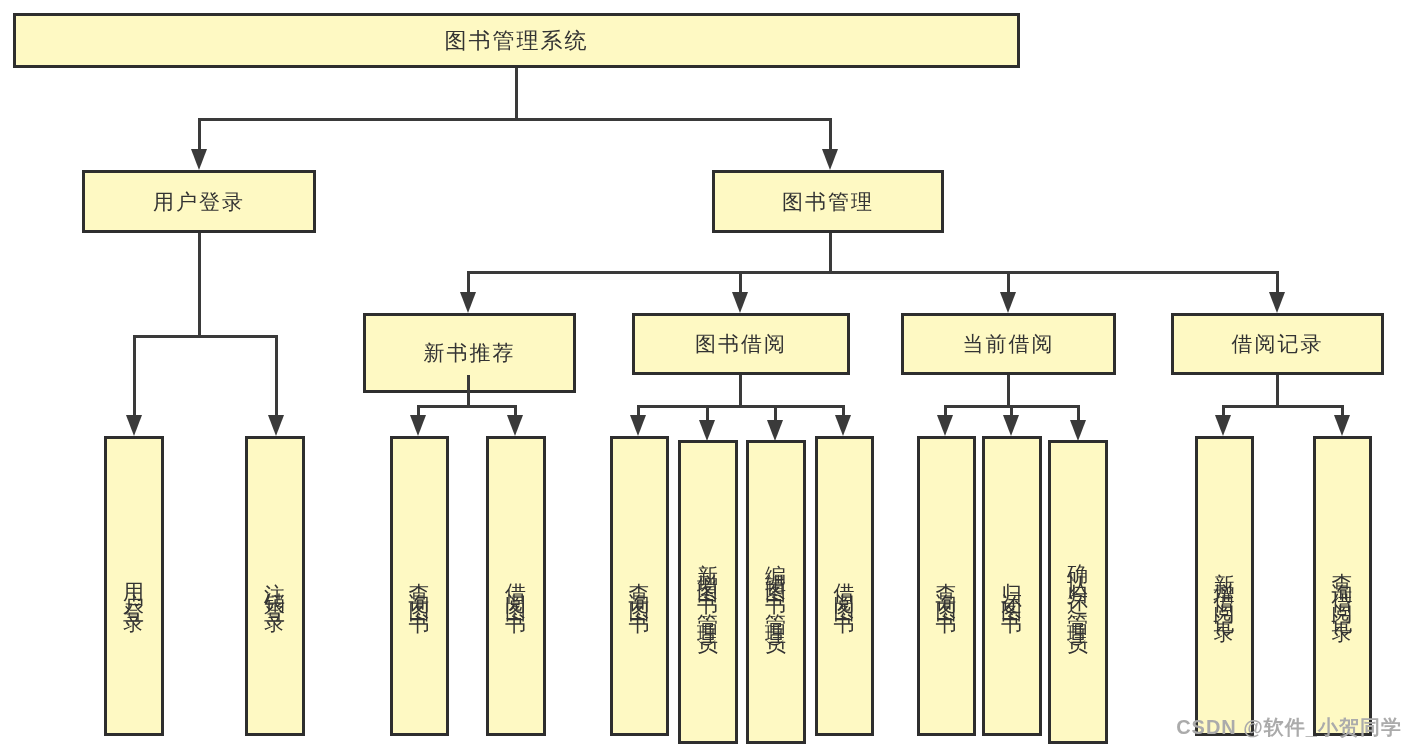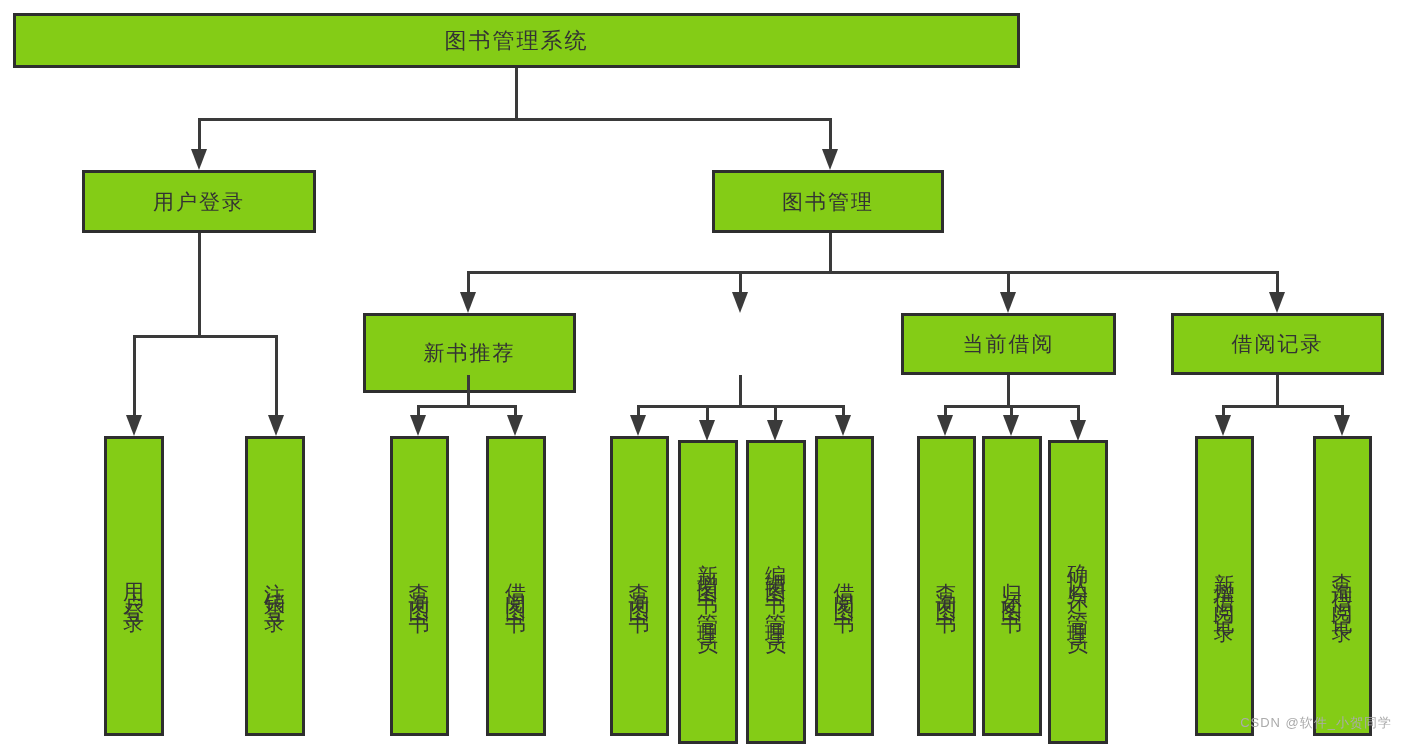--- a/index.html
+++ b/index.html
@@ -1,39 +1,39 @@
 <!DOCTYPE html>
 <html><head>
 <meta charset="utf-8">
 <style>
   html,body{margin:0;padding:0;background:#ffffff;}
   #canvas{
     position:relative;width:1405px;height:747px;background:#ffffff;overflow:hidden;
     font-family:"Liberation Sans","DejaVu Sans",sans-serif;color:#333333;
   }
   .box{
-    position:absolute;background:#84cc16;border:3px solid #2e2e2e;box-sizing:border-box;
+    position:absolute;background:#fef9c3;border:3px solid #2e2e2e;box-sizing:border-box;
     display:flex;align-items:center;justify-content:center;
     font-size:21px;color:#333333;letter-spacing:2px;white-space:nowrap;
   }
   .rootbox{font-size:22px;}
   .vbox span{
     writing-mode:vertical-rl;text-orientation:mixed;
     letter-spacing:10px;line-height:1;font-size:21px;
   }
   .hl{position:absolute;height:3px;background:#3a3a3a;}
   .vl{position:absolute;width:3px;background:#3a3a3a;}
   .ah{
     position:absolute;width:0;height:0;
     border-left:8px solid transparent;border-right:8px solid transparent;
     border-top:21px solid #3a3a3a;
   }
   .watermark{
-    position:absolute;right:13px;top:714px;font-size:13px;color:#ababab;
-    letter-spacing:1px;white-space:nowrap;
+    position:absolute;right:3px;top:714px;font-size:20px;color:#ababab;
+    letter-spacing:1px;white-space:nowrap;font-weight:bold;
   }
 </style>
 </head>
 <body>
 
 <div id="canvas">
 
   <div class="box rootbox" style="left:13px;top:13px;width:1007px;height:55px;">
     <span>图书管理系统</span>
   </div>
@@ -65,20 +65,23 @@
   <div class="ah" style="left:460px;top:292px;"></div>
   <div class="vl" style="left:739px;top:271px;height:23px;"></div>
   <div class="ah" style="left:732px;top:292px;"></div>
   <div class="vl" style="left:1007px;top:271px;height:23px;"></div>
   <div class="ah" style="left:1000px;top:292px;"></div>
   <div class="vl" style="left:1276px;top:271px;height:23px;"></div>
   <div class="ah" style="left:1269px;top:292px;"></div>
 
   <div class="box" style="left:363px;top:313px;width:213px;height:80px;">
     <span>新书推荐</span>
+  </div>
+  <div class="box" style="left:632px;top:313px;width:218px;height:62px;">
+    <span>图书借阅</span>
   </div>
   <div class="box" style="left:901px;top:313px;width:215px;height:62px;">
     <span>当前借阅</span>
   </div>
   <div class="box" style="left:1171px;top:313px;width:213px;height:62px;">
     <span>借阅记录</span>
   </div>
 
   <div class="vl" style="left:467px;top:375px;height:33px;"></div>
   <div class="hl" style="left:417px;top:405px;width:100px;"></div>

